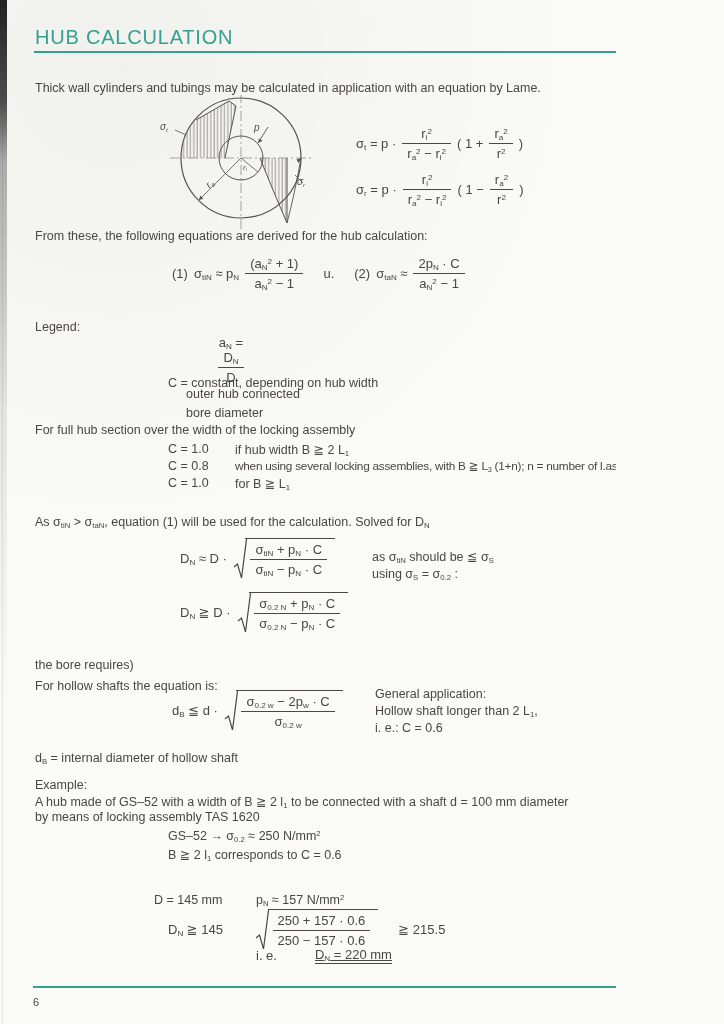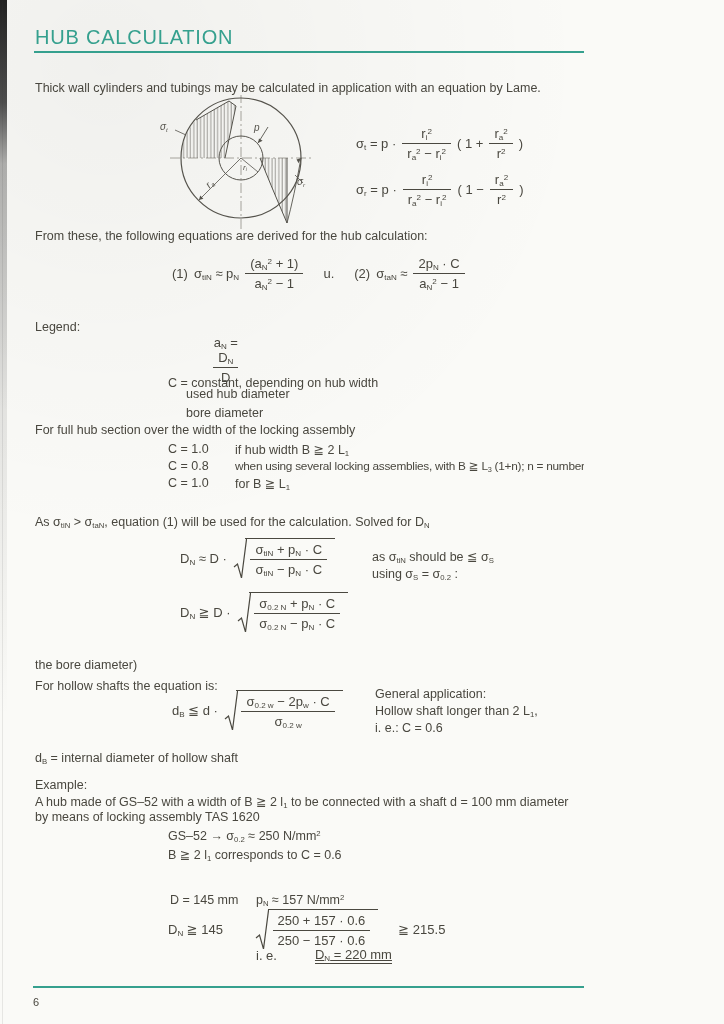--- a/index.html
+++ b/index.html
@@ -10,20 +10,21 @@
   }
   html,body{margin:0;padding:0;background:var(--paper);}
   .page{
     position:relative;
     width:584px;height:1024px;
     background:var(--paper);
     background-image:radial-gradient(circle at 18% 6%, rgba(0,0,0,0.04), transparent 45%);
     font-family:"Liberation Sans","DejaVu Sans",sans-serif;
     color:var(--text);
     overflow:hidden;
+    padding-left:32px;
   }
   .edge-shadow{
     position:absolute;left:0;top:0;width:7px;height:100%;
     background:linear-gradient(180deg, rgba(22,22,22,0.95) 0%, rgba(22,22,22,0.75) 10%, rgba(40,40,40,0.35) 16%, rgba(40,40,40,0.10) 40%, rgba(40,40,40,0) 70%);
   }
   .edge-line{position:absolute;left:2px;top:0;width:1px;height:100%;background:rgba(60,60,60,0.10);}
   .abs{position:absolute;white-space:nowrap;}
   .title{
     font-size:20px;letter-spacing:0.8px;color:var(--accent);font-weight:500;
   }
@@ -146,21 +147,21 @@
   </div>
 
   <div class="abs body-text" style="left:35px;top:320px;">Legend:</div>
   <div class="eqrow gap6" style="left:168px;top:335px;flex-direction:column;">
     <span>a<sub>N</sub> =</span>
     <span class="frac">
       <span class="num">D<sub>N</sub></span>
       <span class="den">D</span>
     </span>
     <span class="legend-notes">
-      <span>used hub diameter</span>
+      <span>outer hub connected</span>
       <span>bore diameter</span>
     </span>
   </div>
   <div class="abs body-text" style="left:168px;top:376px;">C = constant, depending on hub width</div>
 
   <div class="abs body-text" style="left:35px;top:423px;">For full hub section over the width of the locking assembly</div>
   <div class="fh-row" style="left:168px;top:442px;">
     <span class="c">C = 1.0</span>
     <span>if hub width B ≧ 2 L<sub>1</sub></span>
   </div>
@@ -198,21 +199,21 @@
       </svg>
       <span class="body">
         <span class="frac">
           <span class="num">σ<sub>0.2 N</sub> + p<sub>N</sub> · C</span>
           <span class="den">σ<sub>0.2 N</sub> − p<sub>N</sub> · C</span>
         </span>
       </span>
     </span>
   </div>
 
-  <div class="abs body-text" style="left:35px;top:658px;">the bore diameter)</div>
+  <div class="abs body-text" style="left:35px;top:658px;">the bore requires)</div>
 
   <div class="abs body-text" style="left:35px;top:679px;">For hollow shafts the equation is:</div>
   <div class="eqrow gap6" style="left:172px;top:690px;">
     <span>d<sub>B</sub> ≦ d ·</span>
     <span class="sqrt">
       <svg viewBox="0 0 14 40" preserveAspectRatio="none">
         <polyline points="1,29 4.5,26 8.5,40 13.6,0.7" fill="none" stroke="#4a4840" stroke-width="1.2" vector-effect="non-scaling-stroke"></polyline>
       </svg>
       <span class="body">
         <span class="frac">
@@ -226,21 +227,21 @@
   <div class="abs body-text" style="left:375px;top:704px;">Hollow shaft longer than 2 L<sub>1</sub>,</div>
   <div class="abs body-text" style="left:375px;top:721px;">i. e.: C = 0.6</div>
   <div class="abs body-text" style="left:35px;top:751px;">d<sub>B</sub> = internal diameter of hollow shaft</div>
 
   <div class="abs body-text" style="left:35px;top:778px;">Example:</div>
   <div class="abs body-text" style="left:35px;top:794px;">A hub made of GS–52 with a width of B ≧ 2 l<sub>1</sub> to be connected with a shaft d = 100 mm diameter</div>
   <div class="abs body-text" style="left:35px;top:810px;">by means of locking assembly TAS 1620</div>
   <div class="abs body-text" style="left:168px;top:829px;">GS–52 →  σ<sub>0.2</sub> ≈ 250 N/mm<sup>2</sup></div>
   <div class="abs body-text" style="left:168px;top:847px;">B ≧ 2 l<sub>1</sub> corresponds to C = 0.6</div>
 
-  <div class="abs body-text" style="left:170px;top:893px;">D = 145 mm</div>
+  <div class="abs body-text" style="left:154px;top:893px;">D = 145 mm</div>
   <div class="abs body-text" style="left:256px;top:893px;">p<sub>N</sub> ≈ 157 N/mm<sup>2</sup></div>
   <div class="eqrow gap6" style="left:168px;top:909px;">
     <span>D<sub>N</sub> ≧ 145</span>
     <span class="sqrt" style="margin-left:26px;">
       <svg viewBox="0 0 14 40" preserveAspectRatio="none">
         <polyline points="1,29 4.5,26 8.5,40 13.6,0.7" fill="none" stroke="#4a4840" stroke-width="1.2" vector-effect="non-scaling-stroke"></polyline>
       </svg>
       <span class="body">
         <span class="frac">
           <span class="num">250 + 157 · 0.6</span>

